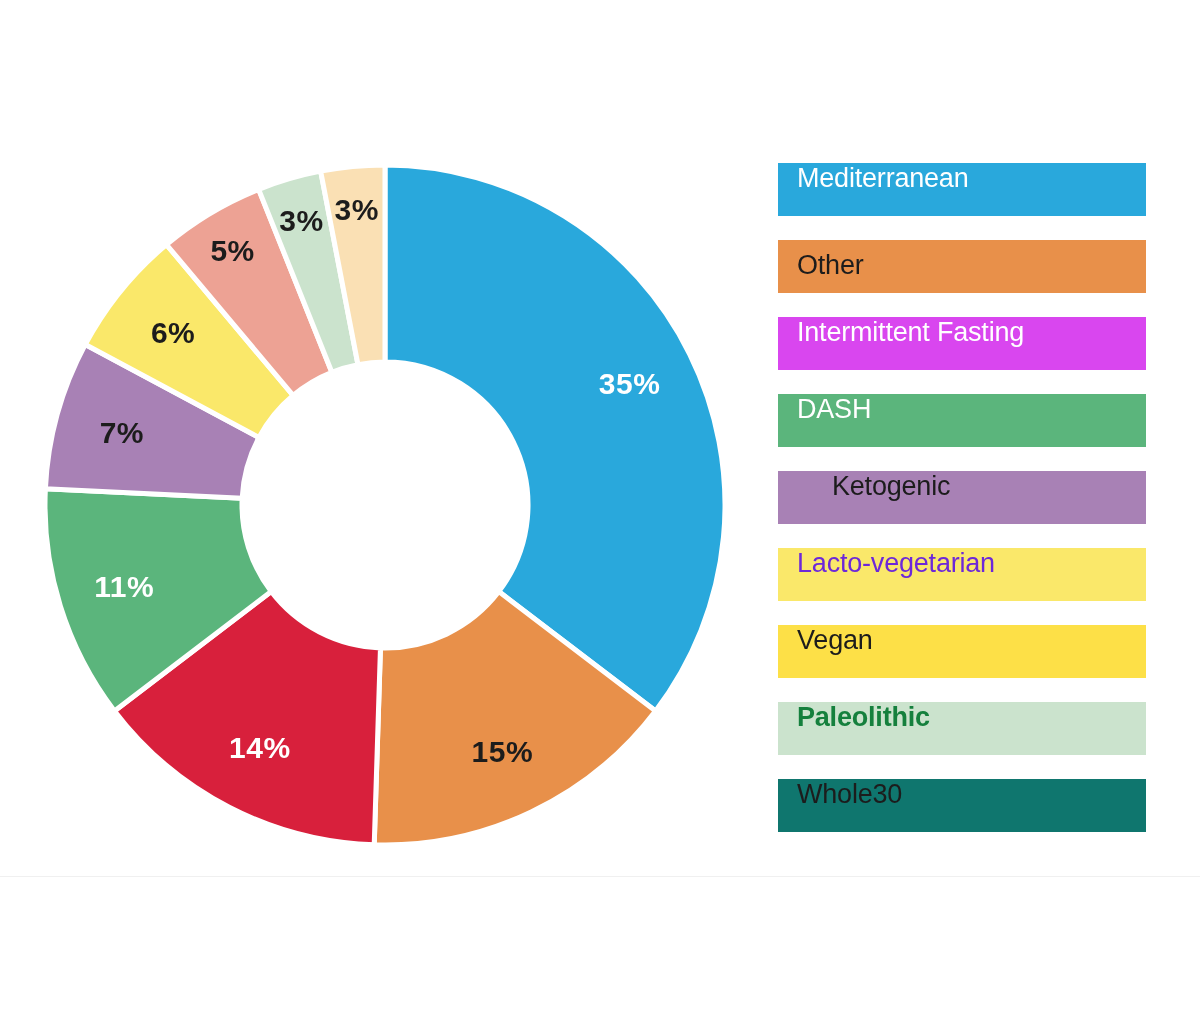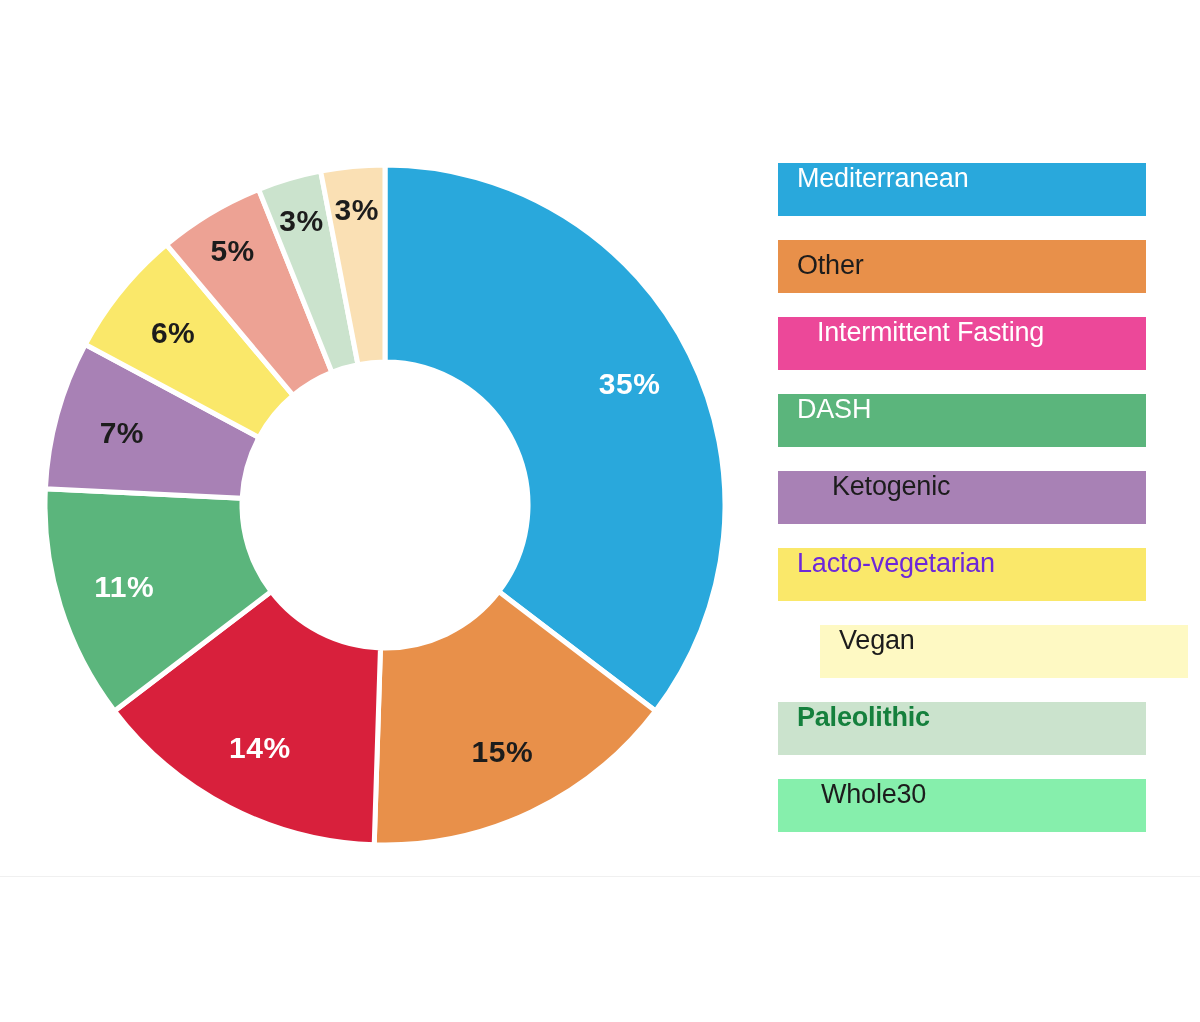--- a/index.html
+++ b/index.html
@@ -120,38 +120,38 @@
     </svg>
   </div>
 
   <div id="legend">
       <div class="legend-row" style="background: rgb(41, 168, 220);">
         <span class="legend-label" style="color: rgb(255, 255, 255);">Mediterranean</span>
       </div>
       <div class="legend-row" style="background: rgb(232, 144, 74);">
         <span class="legend-label" style="color: rgb(28, 28, 28); margin-top: 10px;">Other</span>
       </div>
-      <div class="legend-row" style="background: #ec4899; padding-left: 20px;">
+      <div class="legend-row" style="background: #d946ef;">
         <span class="legend-label" style="color: rgb(255, 255, 255);">Intermittent Fasting</span>
       </div>
       <div class="legend-row" style="background: rgb(91, 181, 124);">
         <span class="legend-label" style="color: rgb(255, 255, 255);">DASH</span>
       </div>
       <div class="legend-row" style="background: rgb(168, 129, 181); padding-left: 35px;">
         <span class="legend-label" style="color: rgb(28, 28, 28);">Ketogenic</span>
       </div>
       <div class="legend-row" style="background: rgb(250, 232, 106);">
         <span class="legend-label" style="color: #6d28d9;">Lacto-vegetarian</span>
       </div>
-      <div class="legend-row" style="background: #fef9c3; margin-left: 42px;">
+      <div class="legend-row" style="background: #fde047;">
         <span class="legend-label" style="color: rgb(28, 28, 28);">Vegan</span>
       </div>
       <div class="legend-row" style="background: rgb(203, 227, 205);">
         <span class="legend-label" style="color: #15803d; font-weight: bold;">Paleolithic</span>
       </div>
-      <div class="legend-row" style="background: #86efac; padding-left: 24px;">
+      <div class="legend-row" style="background: #0f766e;">
         <span class="legend-label" style="color: rgb(28, 28, 28);">Whole30</span>
       </div>
     </div>
 
   <div id="footer-strip"></div>
 
 </div>
 
 </body></html>

